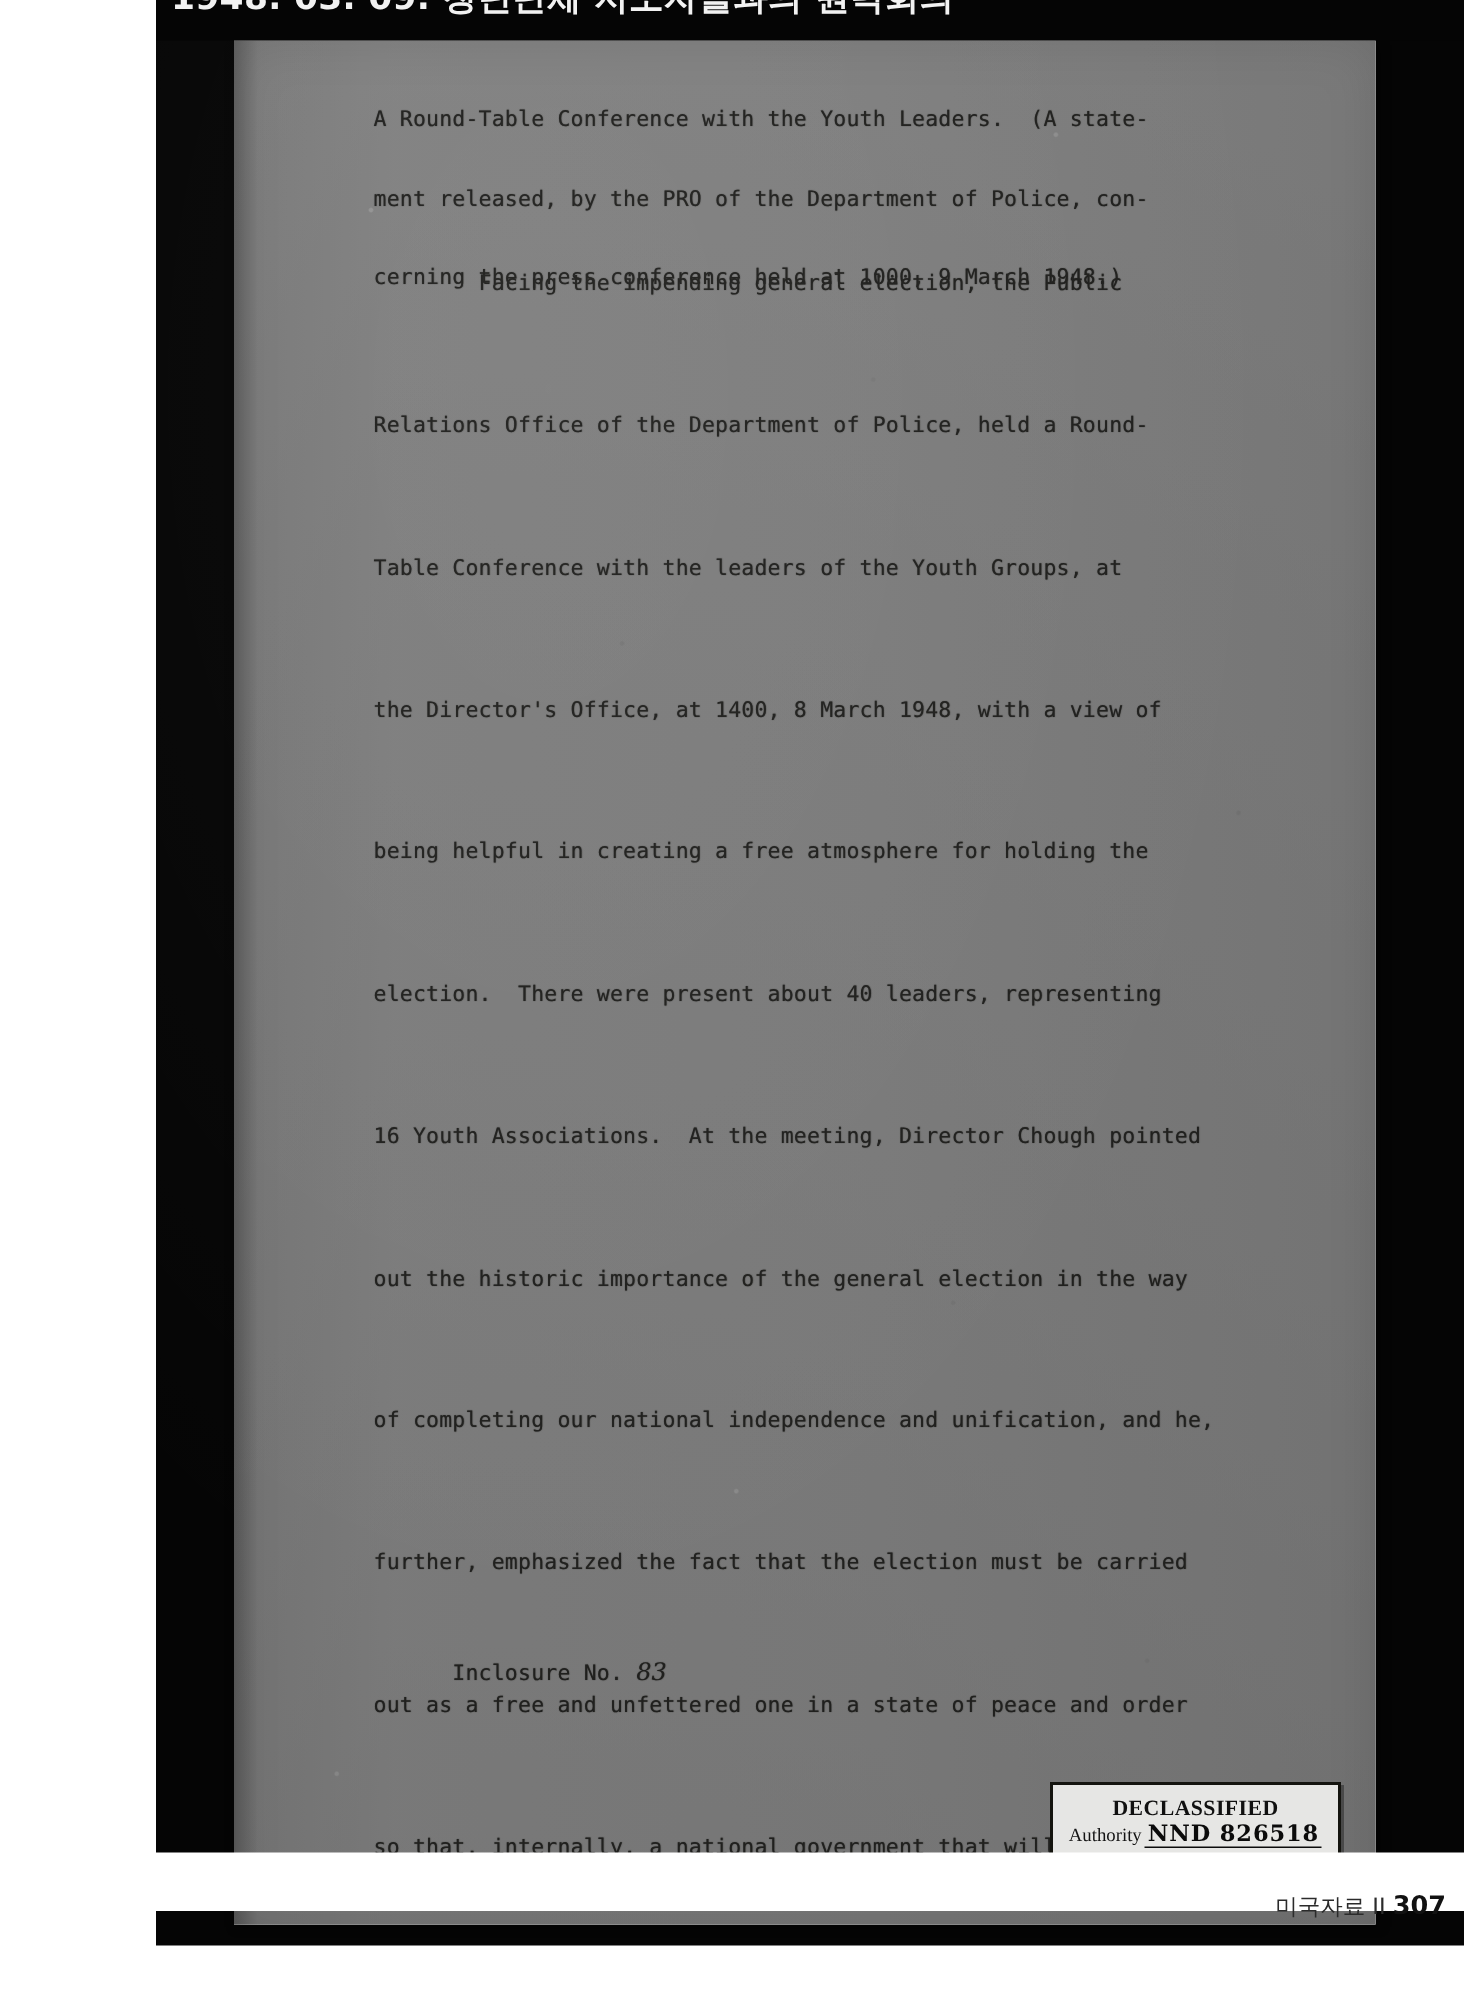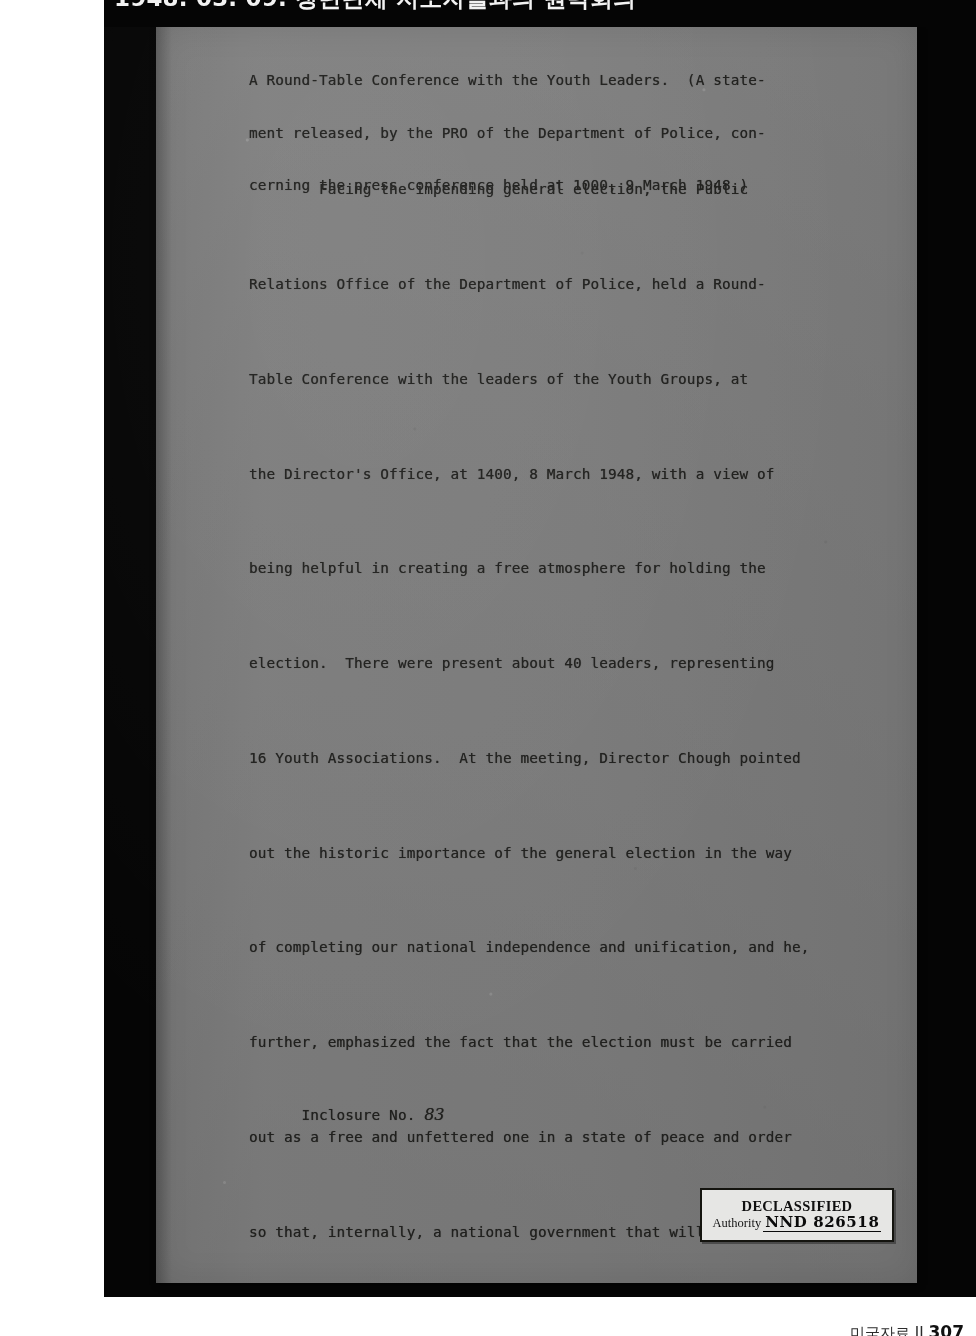--- a/index.html
+++ b/index.html
@@ -177,21 +177,21 @@
     color: #0b0b0b;
     border-bottom: 1.6px solid #0b0b0b;
     padding: 0 2px;
     letter-spacing: 0.6px;
   }
 
   
   .footer {
     position: absolute;
     left: 0;
-    top: 1297px;
+    top: 1235px;
     width: 976px;
     height: 39px;
     background: #ffffff;
   }
   .footer-text {
     position: absolute;
     right: 12px;
     bottom: -7px;
     font-family: "DejaVu Sans", sans-serif;
     font-size: 15px;

